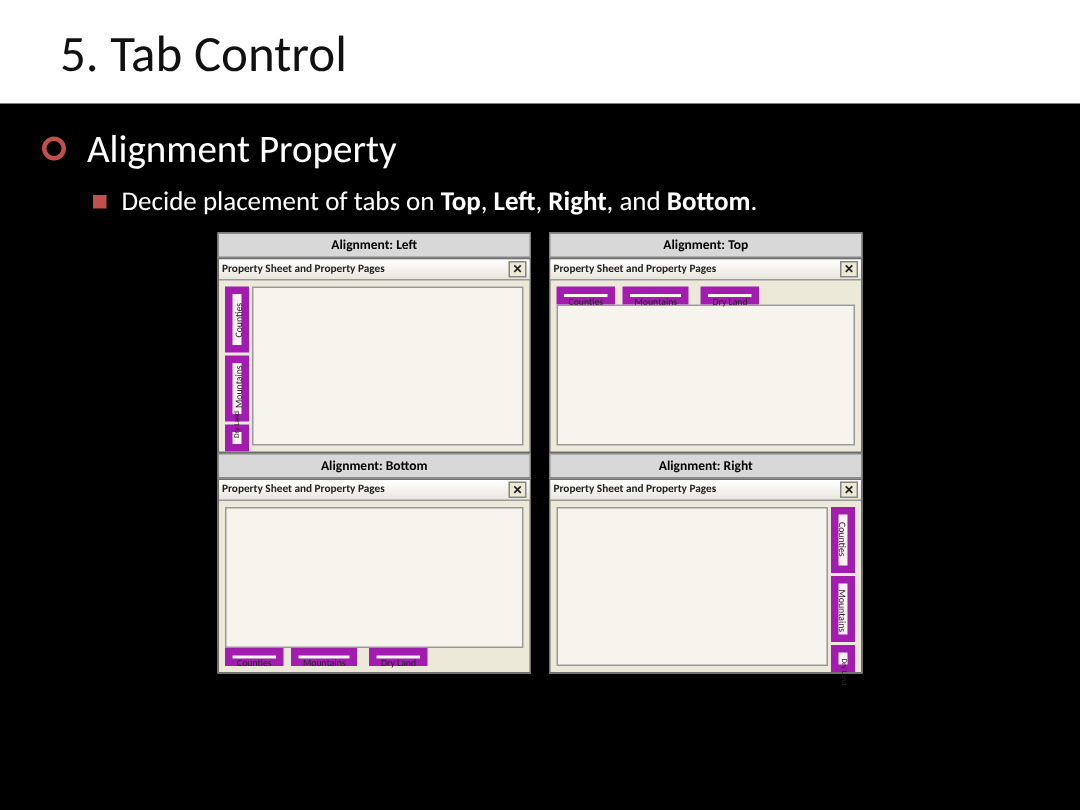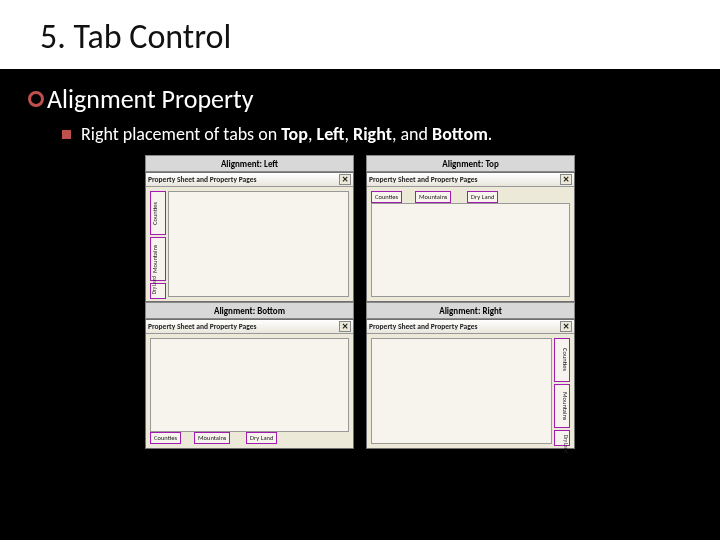--- a/index.html
+++ b/index.html
@@ -19,21 +19,21 @@
     font-weight: 400;
     color: #111;
   }
   .content {
     padding: 14px 28px 0 28px;
     color: #fff;
   }
   .bullet-row {
     display: flex;
     align-items: center;
-    gap: 3px;
+    gap: 14px;
     margin-bottom: 8px;
   }
   .ring {
     width: 16px; height: 16px;
     border: 3px solid #c0504d;
     border-radius: 50%;
     flex: none;
   }
   .bullet-text {
     font-size: 26px;
@@ -112,21 +112,21 @@
   }
   
   .tabctl {
     position: absolute;
     background: #f6f4ec;
     border: 1px solid #999;
   }
   .tab {
     position: absolute;
     background: #f6f4ec;
-    border: 1px solid #a21caf;
+    border: 5px solid #a21caf;
     font-size: 6.5px;
     padding: 1px 3px;
     color: #222;
     white-space: nowrap;
   }
   
   .left .tabctl { left: 22px; top: 4px; right: 4px; bottom: 4px; }
   .left .tab { left: 4px; width: 16px; writing-mode: vertical-rl; transform: rotate(180deg); text-align: center; padding: 4px 0; }
   .left .t1 { top: 4px; height: 44px; }
   .left .t2 { top: 50px; height: 44px; }
@@ -159,21 +159,21 @@
 
 <div class="content">
   <div class="bullet-row">
     <span class="ring"></span>
     <span class="bullet-text">Alignment Property</span>
   </div>
 
   <div class="sub-row">
     <span class="square"></span>
     <span class="sub-text">
-      <span>Right placement of tabs on </span><b>Top</b><span>, </span><b>Left</b><span>, </span><b>Right</b><span>, and </span><b>Bottom</b><span>.</span>
+      <span>Decide placement of tabs on </span><b>Top</b><span>, </span><b>Left</b><span>, </span><b>Right</b><span>, and </span><b>Bottom</b><span>.</span>
     </span>
   </div>
 
   <div class="panels">
 
     <div class="panel">
       <div class="caption">Alignment: Left</div>
       <div class="dialog left">
         <div class="dlg-title">
           <span>Property Sheet and Property Pages</span>

